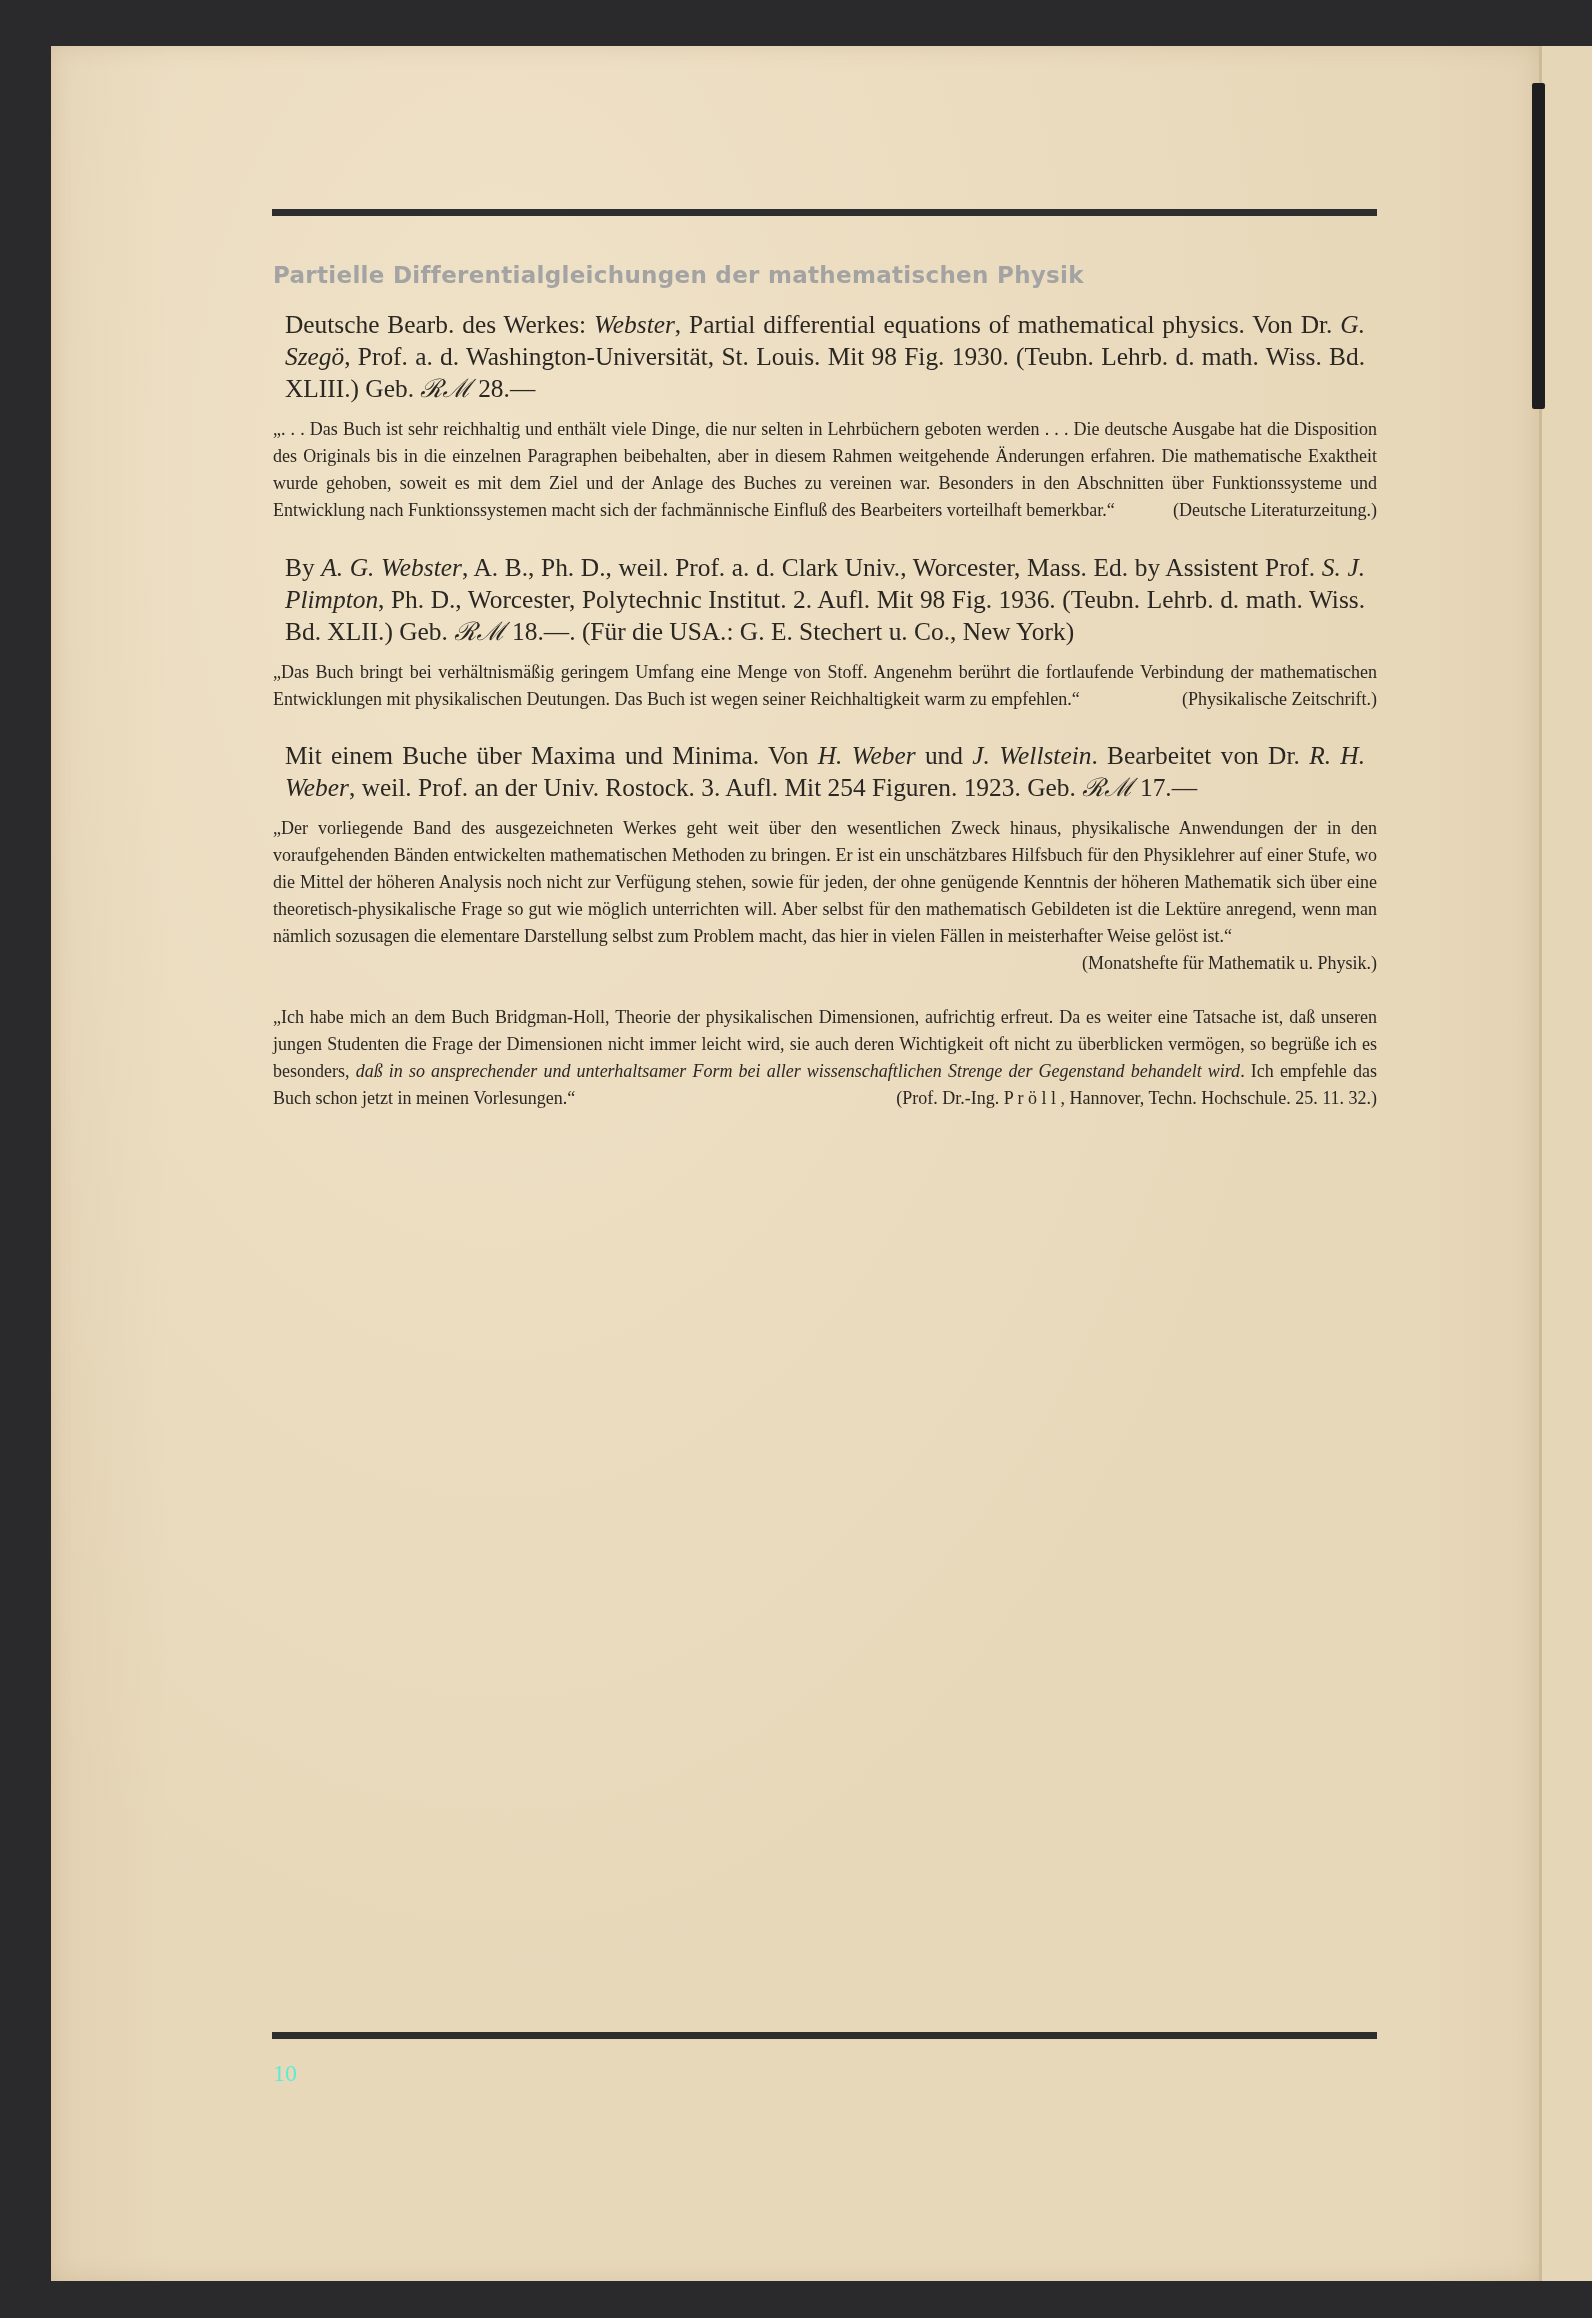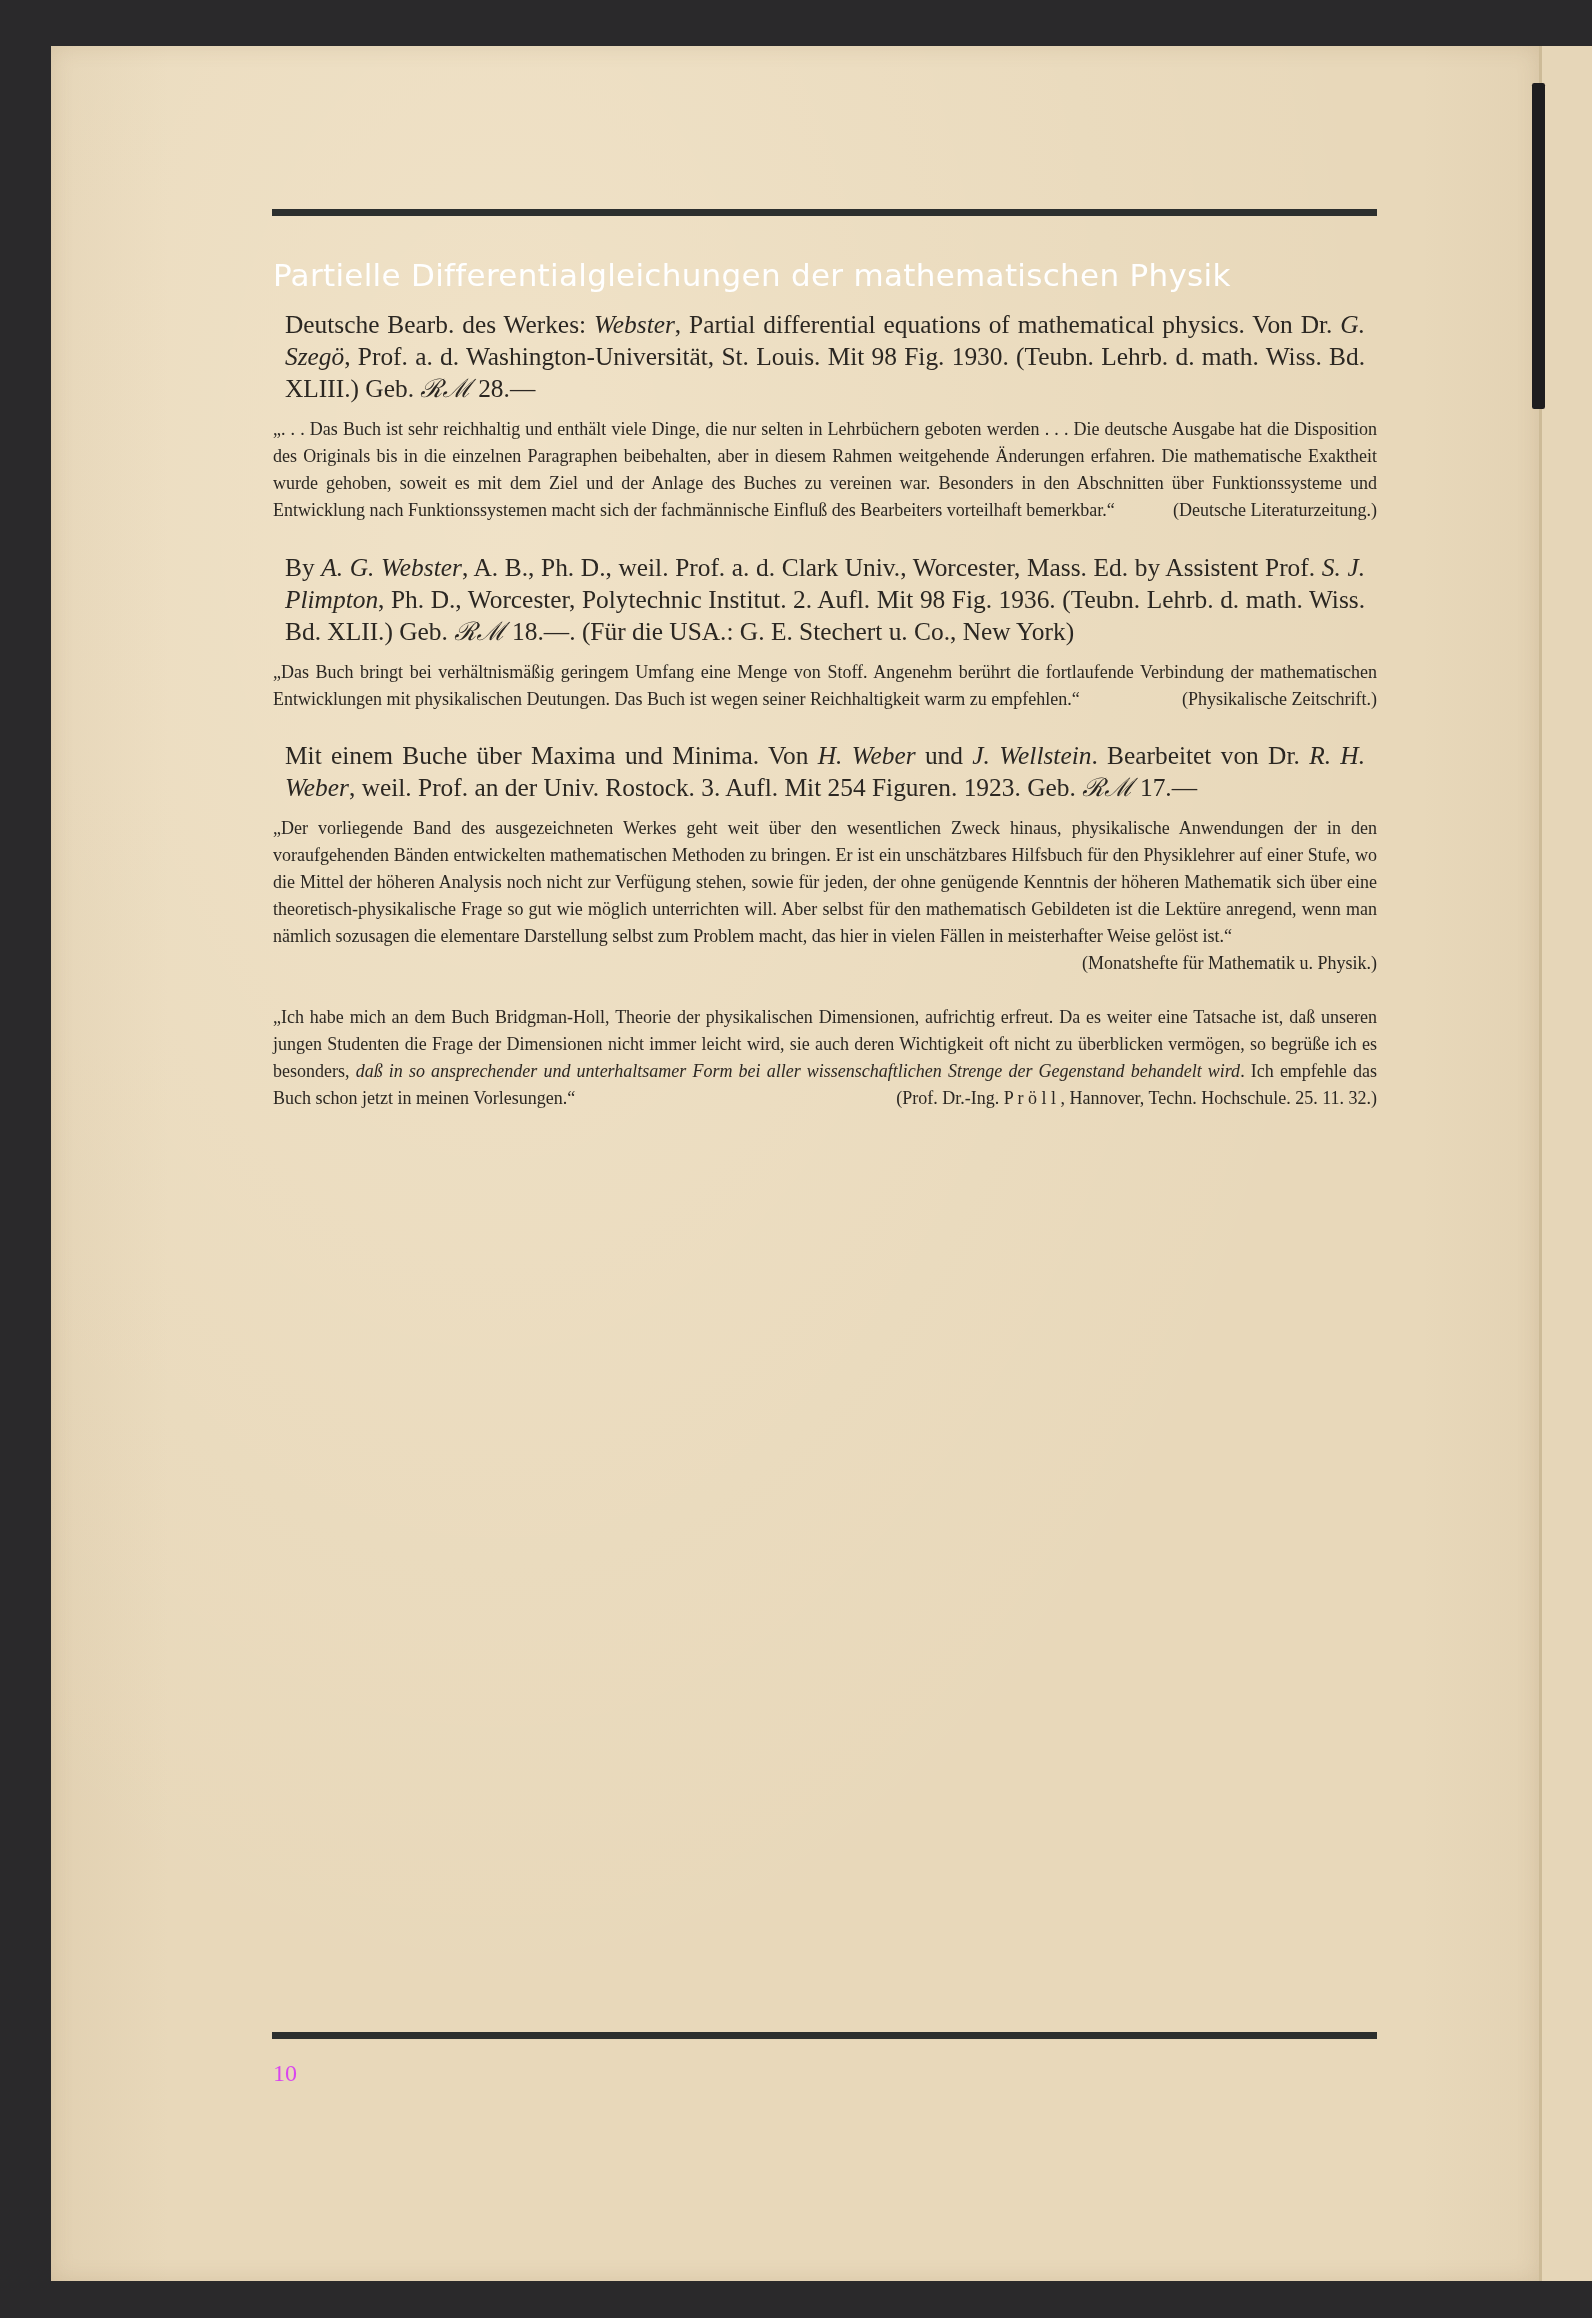--- a/index.html
+++ b/index.html
@@ -59,24 +59,24 @@
     position: absolute;
     left: 273px;
     top: 254px;
     width: 1104px;
   }
   .entry { margin: 0; }
   .entry + .entry { margin-top: 26.5px; }
 
   .entry-title {
     font-family: "DejaVu Sans", "Liberation Sans", sans-serif;
-    font-weight: normal;
-    font-size: 31px;
+    font-weight: bold;
+    font-size: 23px;
     line-height: 42px;
-    color: #ffffff;
+    color: #a3a3a3;
     margin: 0 0 4.4px 0;
     letter-spacing: 0.3px;
   }
   .entry-desc {
     font-size: 25.4px;
     line-height: 32px;
     text-align: justify;
     margin: 12px;
   }
   .entry-desc i { font-style: italic; }
@@ -92,21 +92,21 @@
   .review::after {
     content: "";
     display: block;
     clear: both;
   }
   .page-number {
     position: absolute;
     left: 273px;
     top: 2060px;
     font-size: 24px;
-    color: #d946ef;
+    color: #5eead4;
   }
 </style>
 </head>
 <body>
 
 <div class="page-right-strip"></div>
 <div class="page"></div>
 <div class="spine-mark"></div>
 
 <div class="rule rule-top"></div>

